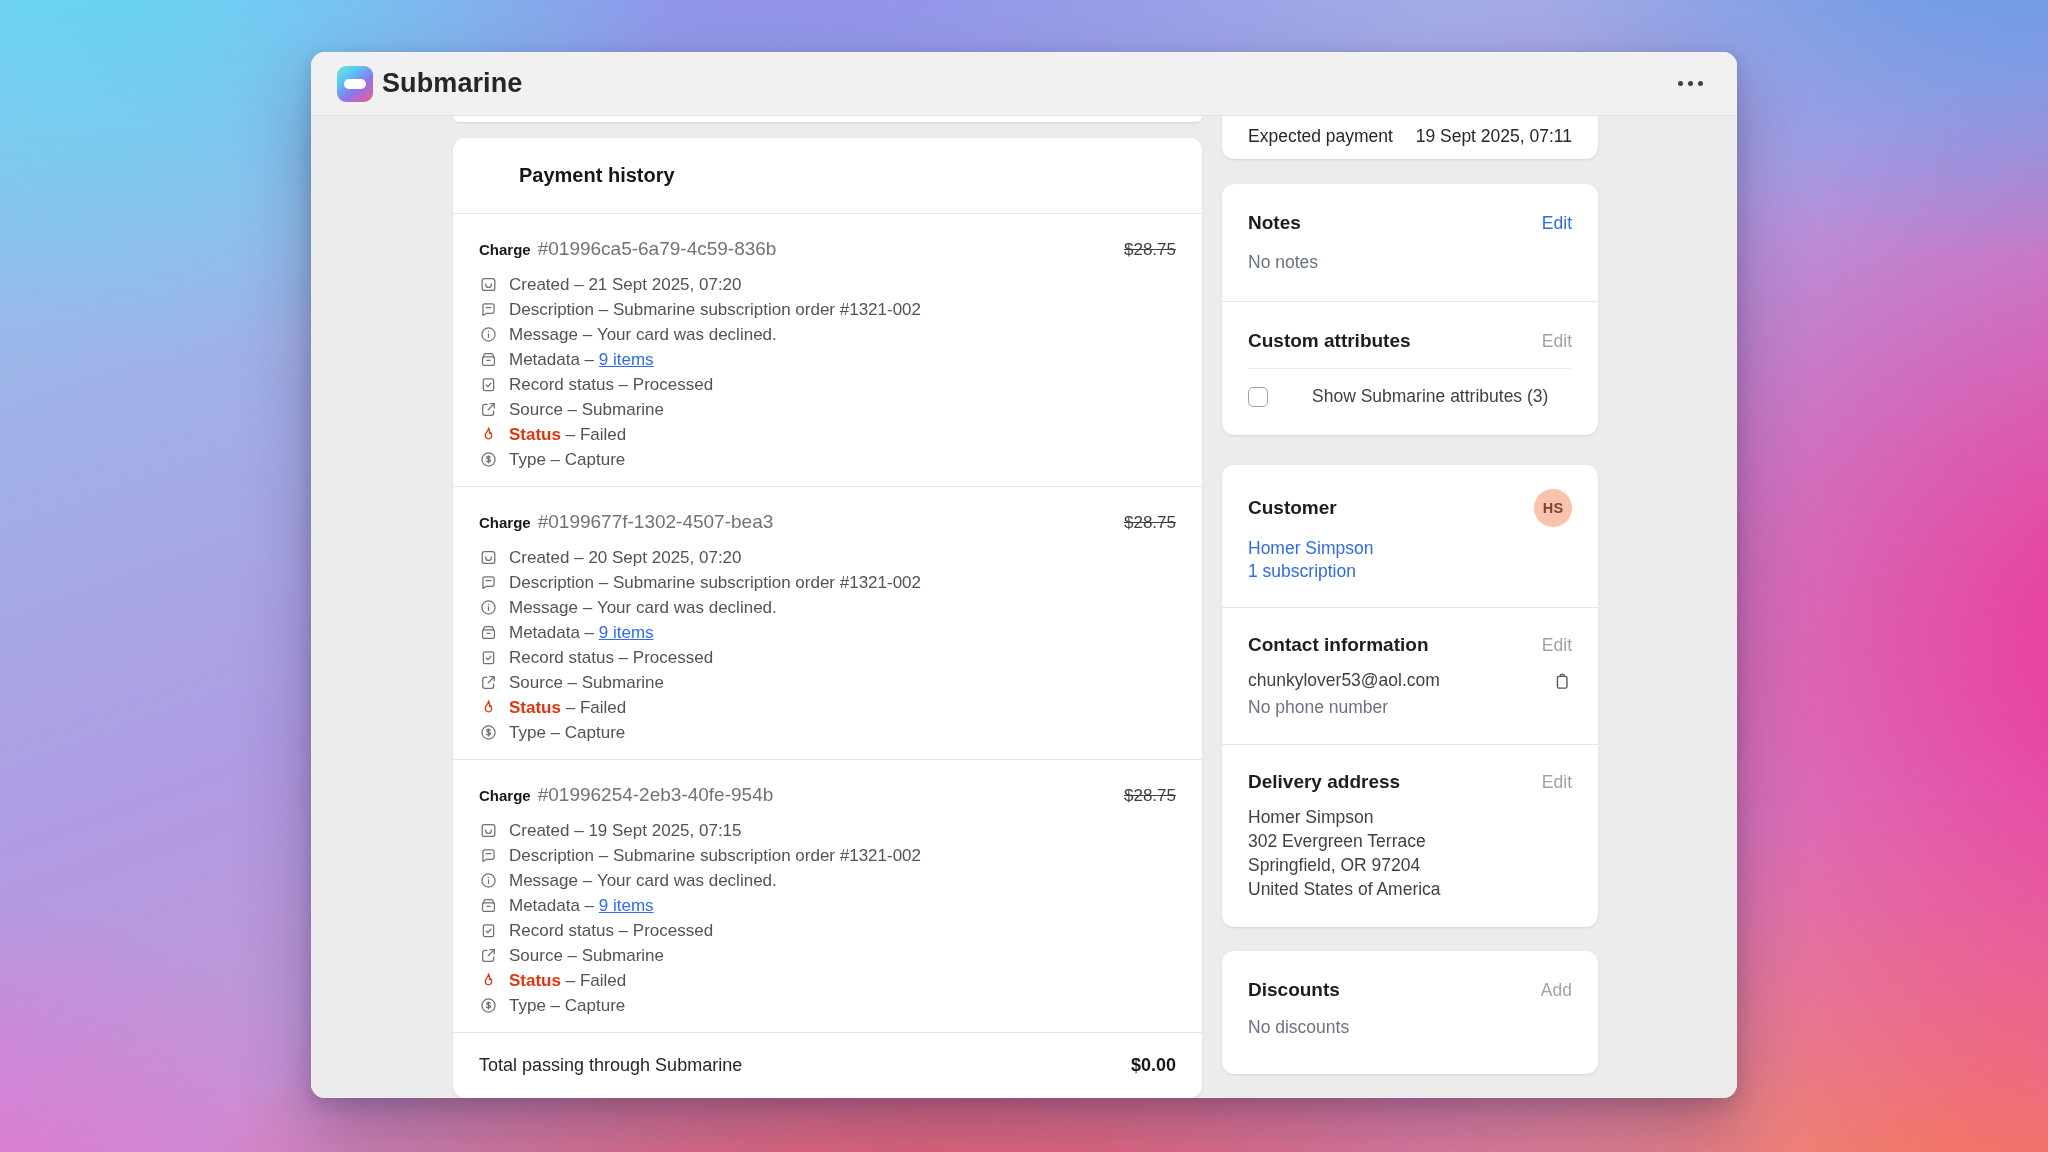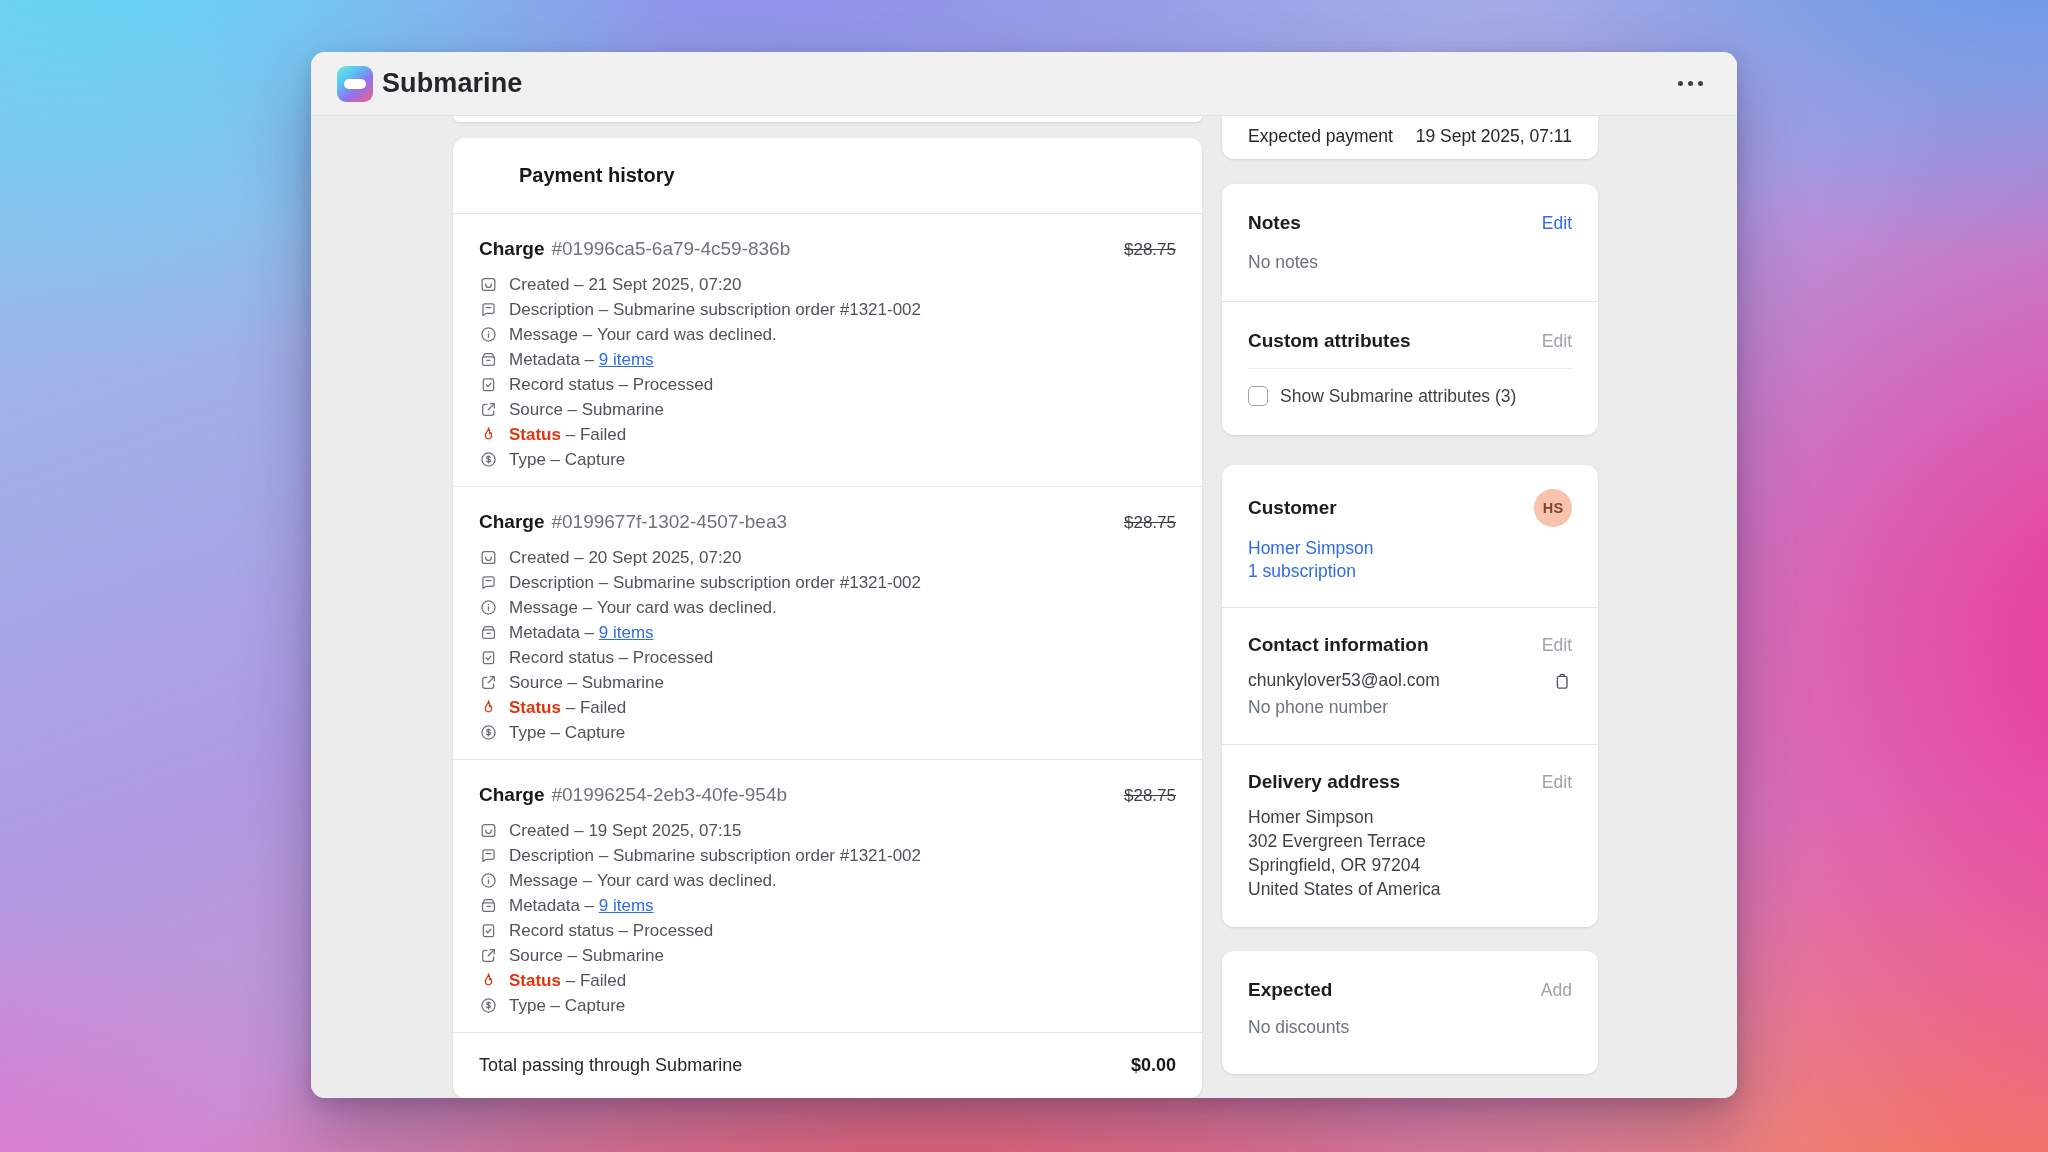--- a/index.html
+++ b/index.html
@@ -47,21 +47,21 @@
   }
   .cut-top{border-radius:0 0 12px 12px;}
   .partial-card{height:6px;border-radius:0 0 10px 10px;margin-bottom:16px;}
   .divider{height:1px;background:#e6e6e6;}
   .divider.inset{margin:0 26px;background:#ececec;}
 
   
   .ph-header{padding:26px;font-size:20px;font-weight:700;color:#18181b;margin-left:40px;}
   .charge-section{padding:24px 26px 14px 26px;}
   .charge-title-row{display:flex;align-items:baseline;margin-bottom:12px;}
-  .charge-label{font-size:19px;font-weight:700;color:#18181b;}
+  .charge-label{font-size:15px;font-weight:700;color:#18181b;}
   .charge-id{font-size:19px;color:#71717a;margin-left:7px;flex:1;min-width:0;}
   .charge-amount{font-size:17px;color:#3f3f46;text-decoration:line-through;}
   .detail-row{display:flex;align-items:center;height:25px;font-size:17px;color:#52525b;}
   .detail-row .icn{width:19px;height:19px;margin-right:11px;color:#71717a;display:inline-flex;flex:0 0 auto;}
   .detail-row .icn svg{width:19px;height:19px;}
   .detail-row .icn.alert{color:var(--status-red);}
   .detail-row .lbl{white-space:pre;}
   .detail-row .lbl.alert{color:var(--status-red);font-weight:700;}
   .detail-row .sep{white-space:pre;}
   .detail-row a.link{color:var(--accent);text-decoration:underline;cursor:pointer;}
@@ -75,21 +75,21 @@
   .side-section{padding:28px 26px;}
   .side-title-row{display:flex;justify-content:space-between;align-items:center;}
   .side-title{font-size:19px;font-weight:700;color:#1c1c21;}
   .action-link{font-size:17.5px;cursor:pointer;}
   .action-link.blue{color:var(--accent);}
   .action-link.gray{color:#a1a1aa;}
   .muted{font-size:17.5px;color:#6b7280;}
   .notes-card{margin-bottom:30px;}
   .notes-empty{margin-top:18px;}
   .ca-divider{margin-top:16px;}
-  .checkbox-row{display:flex;align-items:flex-start;margin-top:17px;cursor:pointer;}
+  .checkbox-row{display:flex;align-items:flex-end;margin-top:17px;cursor:pointer;gap:32px;}
   .checkbox{width:20px;height:20px;border:1.5px solid #a1a1aa;border-radius:5px;background:#fff;margin-right:12px;flex:0 0 auto;box-sizing:border-box;}
   .checkbox-label{font-size:17.5px;color:#3f3f46;}
   .customer-card{margin-bottom:24px;}
   .cust-head{display:flex;justify-content:space-between;align-items:center;}
   .avatar{width:38px;height:38px;border-radius:50%;background:var(--avatar-bg);color:var(--avatar-fg);
     display:flex;align-items:center;justify-content:center;font-size:14.5px;font-weight:600;letter-spacing:.3px;}
   .cust-links{margin-top:10px;}
   .cust-links a{display:block;font-size:17.5px;line-height:23px;color:var(--accent);text-decoration:none;cursor:pointer;}
   .contact-email-row{display:flex;justify-content:space-between;align-items:center;margin-top:14px;gap:46px;}
   .contact-email{font-size:17.5px;color:#3f3f46;}
@@ -501,21 +501,21 @@
               <div>302 Evergreen Terrace</div>
               <div>Springfield, OR 97204</div>
               <div>United States of America</div>
             </div>
         </div>
       </div>
 
       <div class="card discounts-card">
         <div class="side-section" style="padding:28px 26px;">
           <div class="side-title-row">
-            <span class="side-title">Expected</span>
+            <span class="side-title">Discounts</span>
             <span class="action-link gray">Add</span>
           </div>
           <div class="muted discounts-empty">No discounts</div>
         </div>
       </div>
 
     </div>
   </div>
 </div>
 

